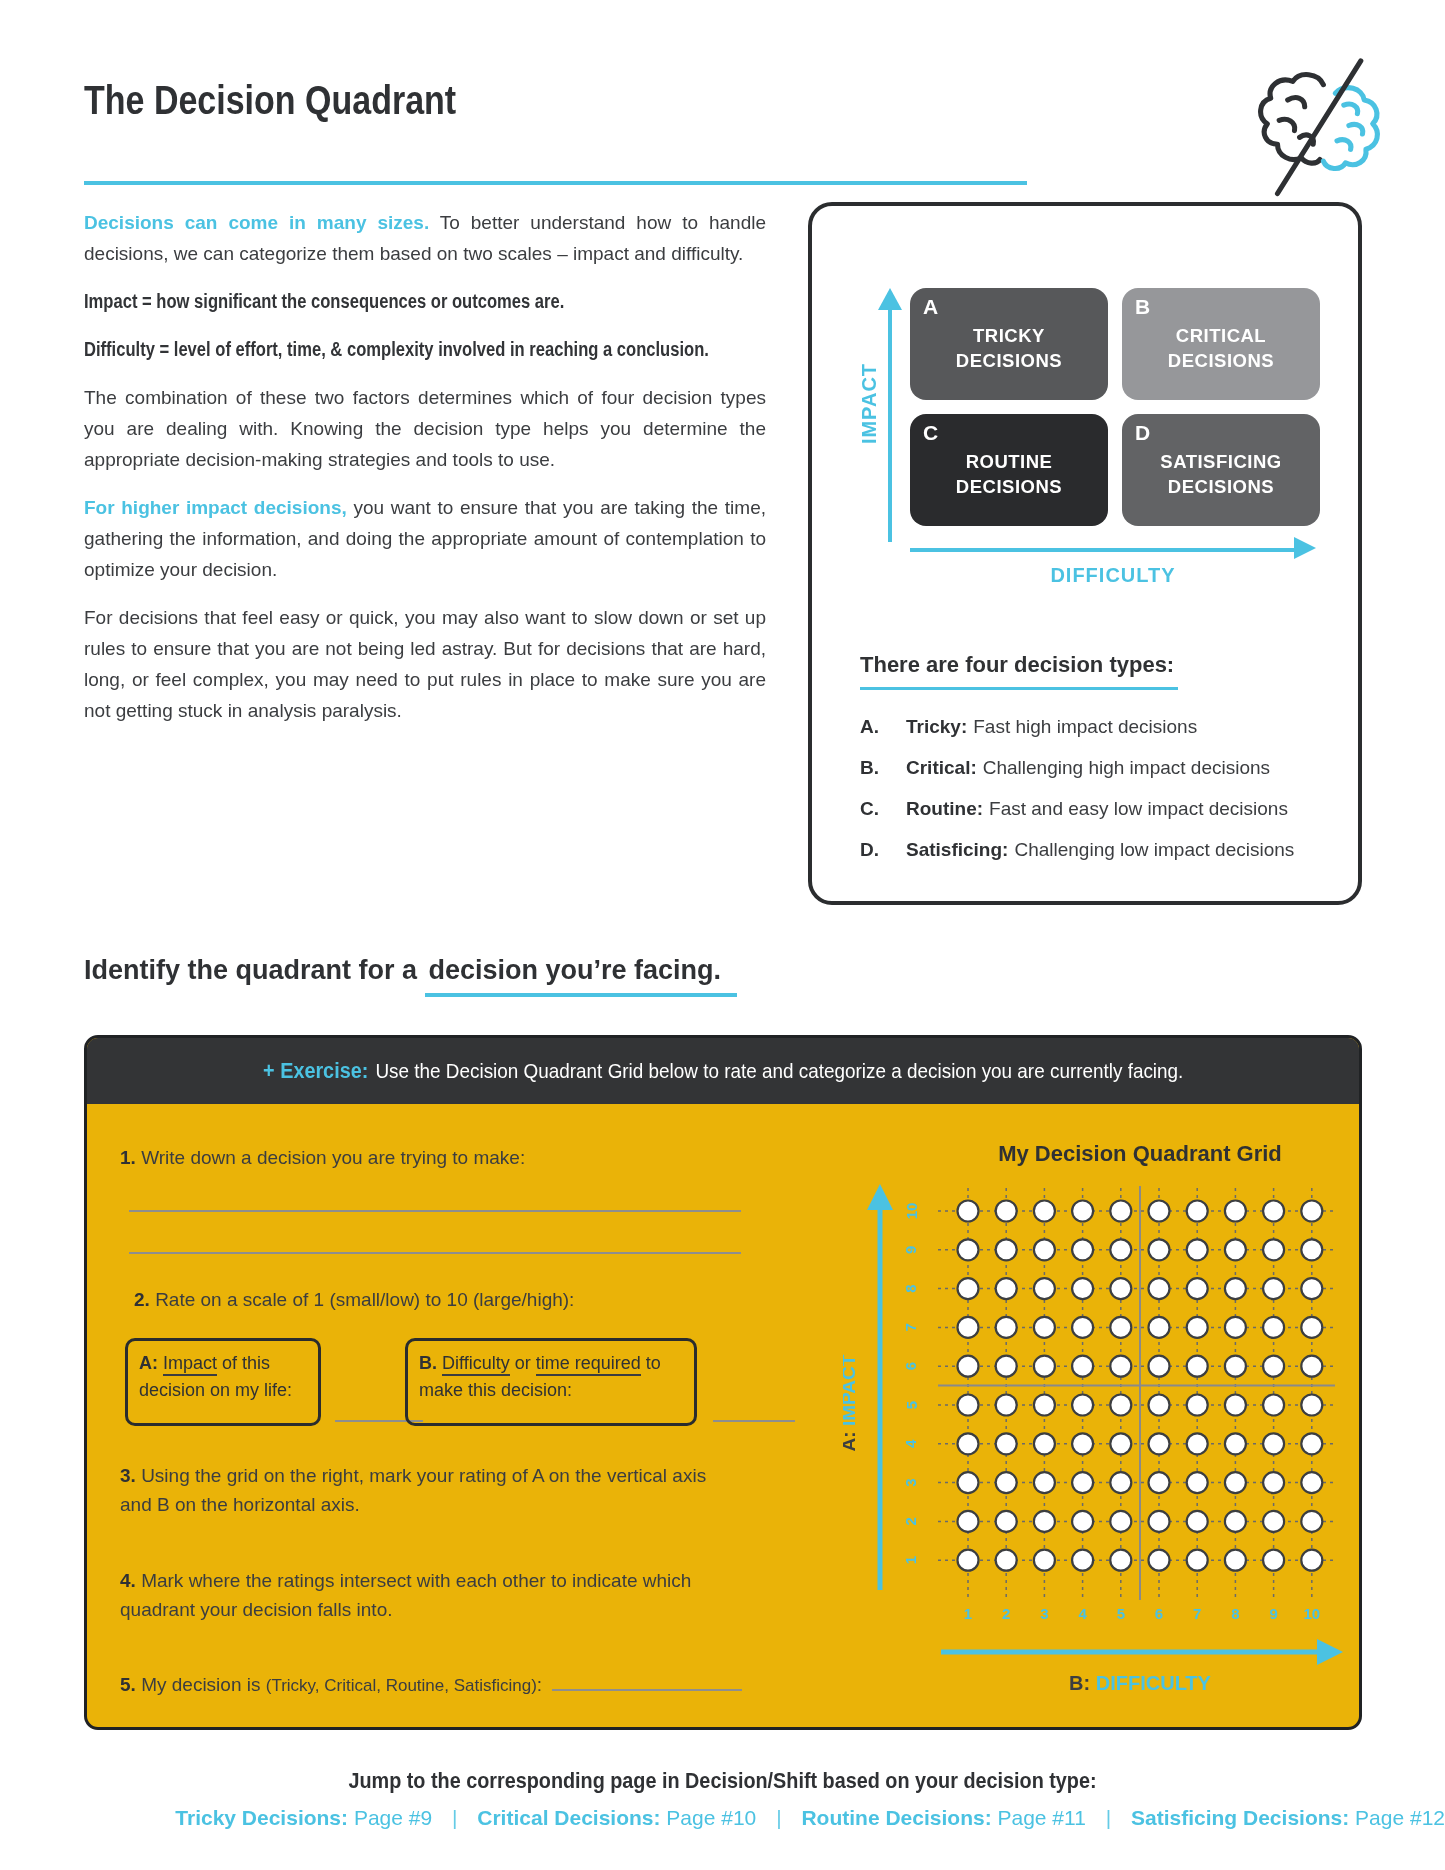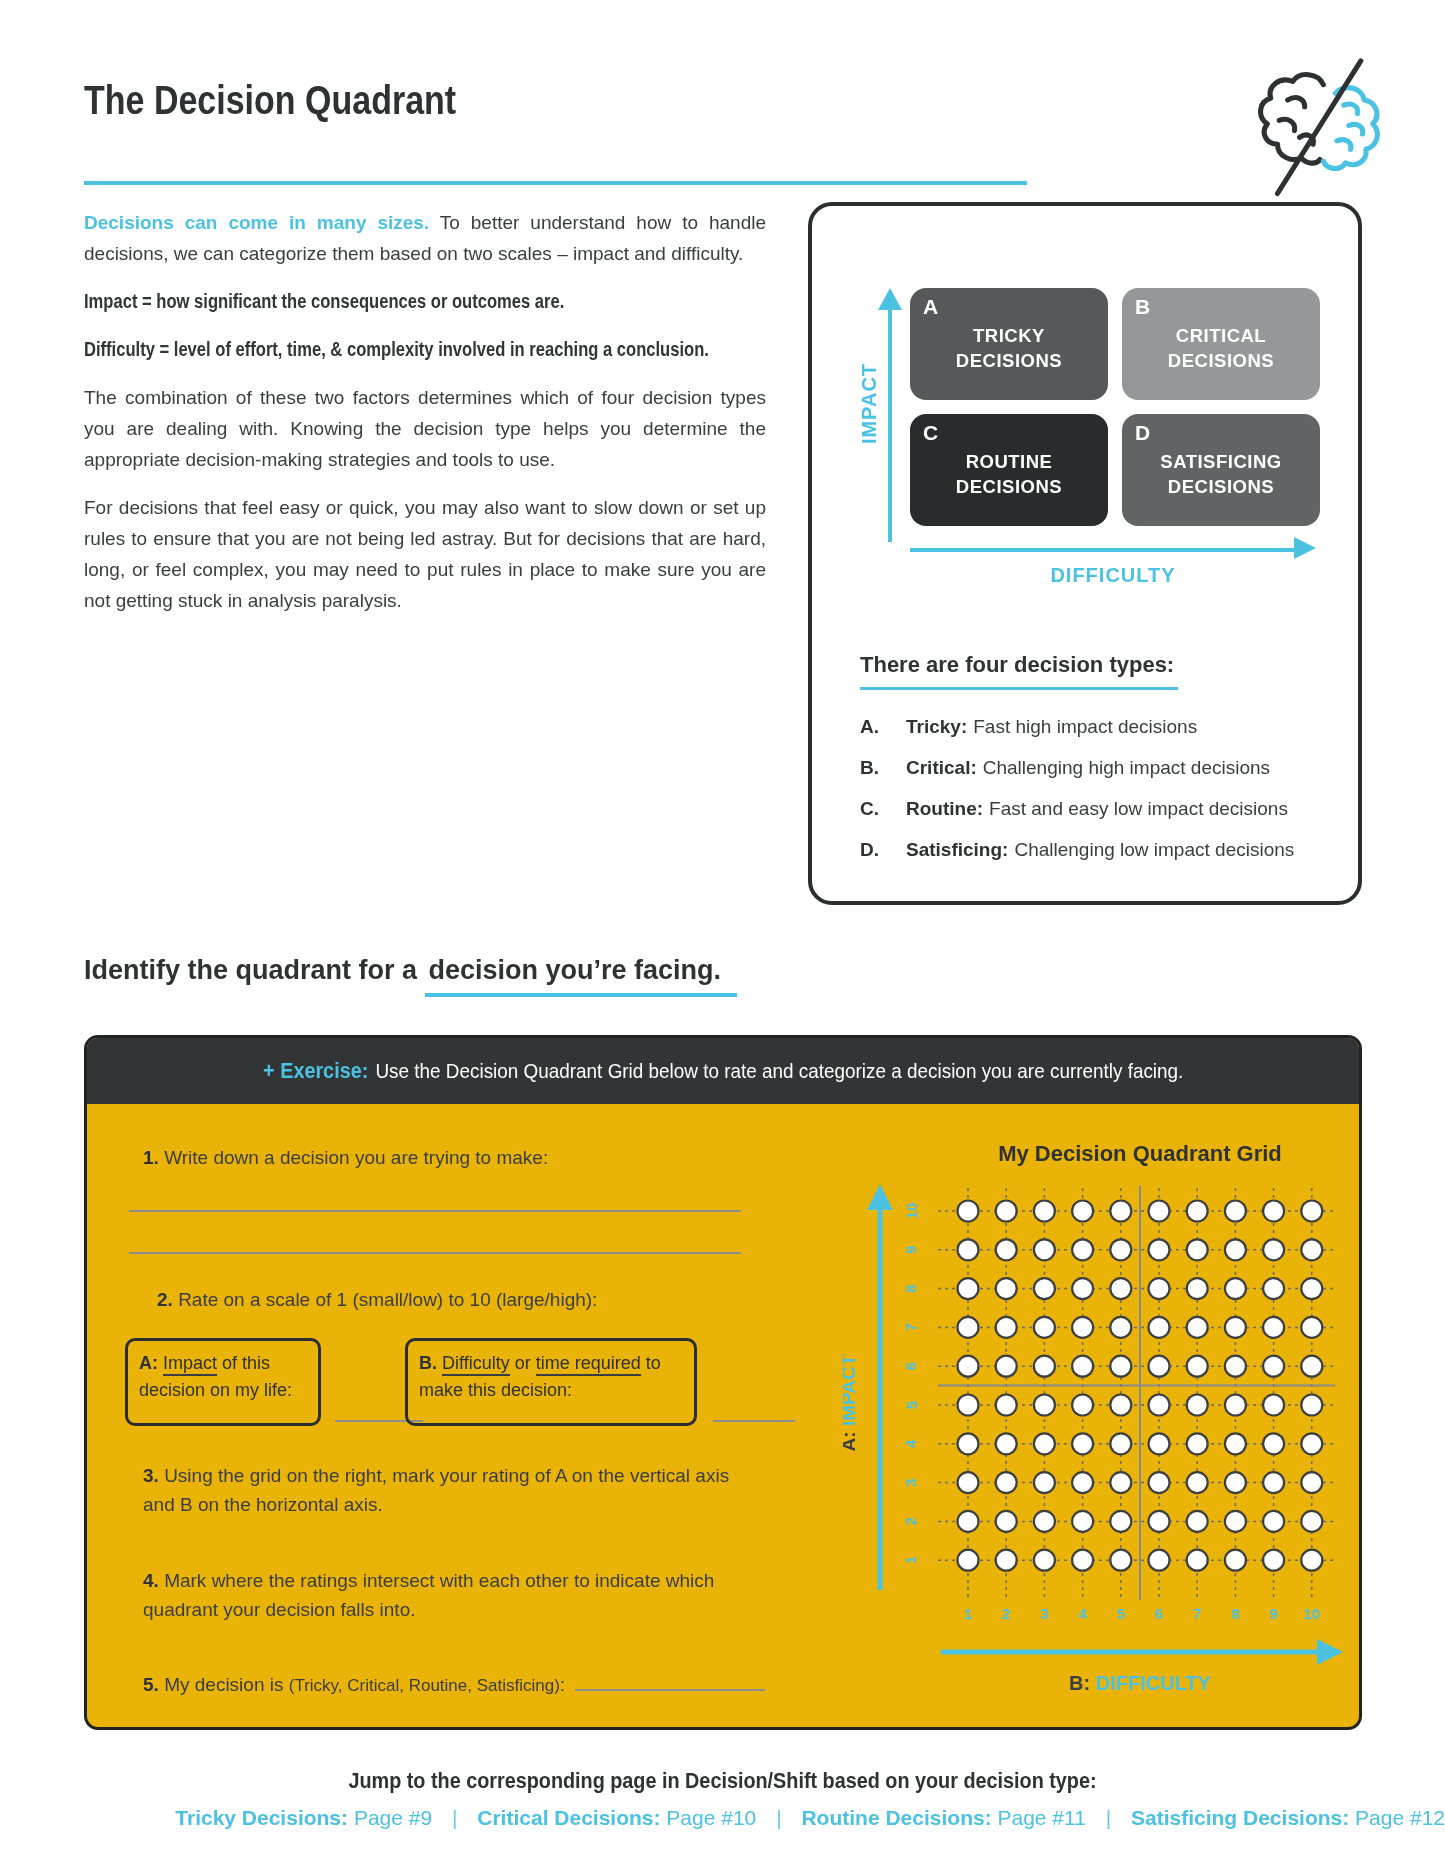--- a/index.html
+++ b/index.html
@@ -82,21 +82,21 @@
     border: 3px solid #202224; border-radius: 14px; background: #eab308; overflow: hidden;
   }
   #exercise-header {
     position: absolute; left: 0; top: 0; width: 100%; height: 66px;
     background: #333436; color: #fff;
     display: flex; align-items: center; justify-content: center;
     font-size: 21px;
   }
   #exercise-header .hdr-inner { transform: scaleX(0.9); white-space: nowrap; }
   #exercise-header .lead { margin-right: 8px; font-size: 22px; }
-  .step { position: absolute; font-size: 19px; line-height: 29px; margin-left: 23px; }
+  .step { position: absolute; font-size: 19px; line-height: 29px; }
   .step .num { font-weight: bold; color: #2F3134; }
   #step-1 { left: 33px; top: 105px; width: 620px; }
   #step-2 { left: 47px; top: 247px; width: 620px; }
   #step-3 { left: 33px; top: 423px; width: 592px; }
   #step-4 { left: 33px; top: 528px; width: 592px; }
   #step-5 { left: 33px; top: 632px; width: 660px; }
   .write-line { position: absolute; border-bottom: 2px solid #8E8E8E; height: 0; }
   #write-line-1 { left: 42px; top: 172px; width: 612px; }
   #write-line-2 { left: 42px; top: 214px; width: 612px; }
   .rate-box {
@@ -157,20 +157,21 @@
     </g>
     <line x1="148" y1="14" x2="50" y2="170" stroke="#2E3033" stroke-width="6" stroke-linecap="round"></line>
   </svg>
 </div>
 
 <div class="abs" id="intro">
   <p><span class="lead">Decisions can come in many sizes.</span><span> To better understand how to handle decisions, we can categorize them based on two scales – impact and difficulty.</span></p>
   <p class="def cond">Impact = how significant the consequences or outcomes are.</p>
   <p class="def cond">Difficulty = level of effort, time, &amp; complexity involved in reaching a conclusion.</p>
   <p>The combination of these two factors determines which of four decision types you are dealing with. Knowing the decision type helps you determine the appropriate decision-making strategies and tools to use.</p>
+  <p><span class="lead">For higher impact decisions,</span><span> you want to ensure that you are taking the time, gathering the information, and doing the appropriate amount of contemplation to optimize your decision.</span></p>
   <p>For decisions that feel easy or quick, you may also want to slow down or set up rules to ensure that you are not being led astray. But for decisions that are hard, long, or feel complex, you may need to put rules in place to make sure you are not getting stuck in analysis paralysis.</p>
 </div>
 
 <div class="abs" id="quadrant-panel">
   <div class="abs vhead"></div>
   <div class="abs vline"></div>
   <div class="abs" id="impact-label">IMPACT</div>
   <div class="abs hline"></div>
   <div class="abs hhead"></div>
   <div class="abs" id="difficulty-label">DIFFICULTY</div>

